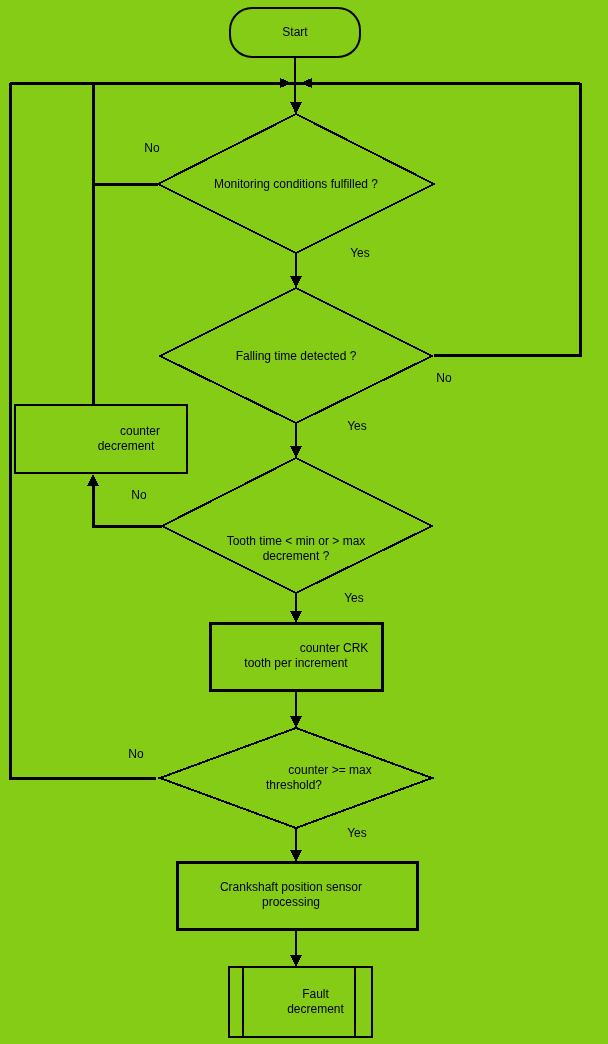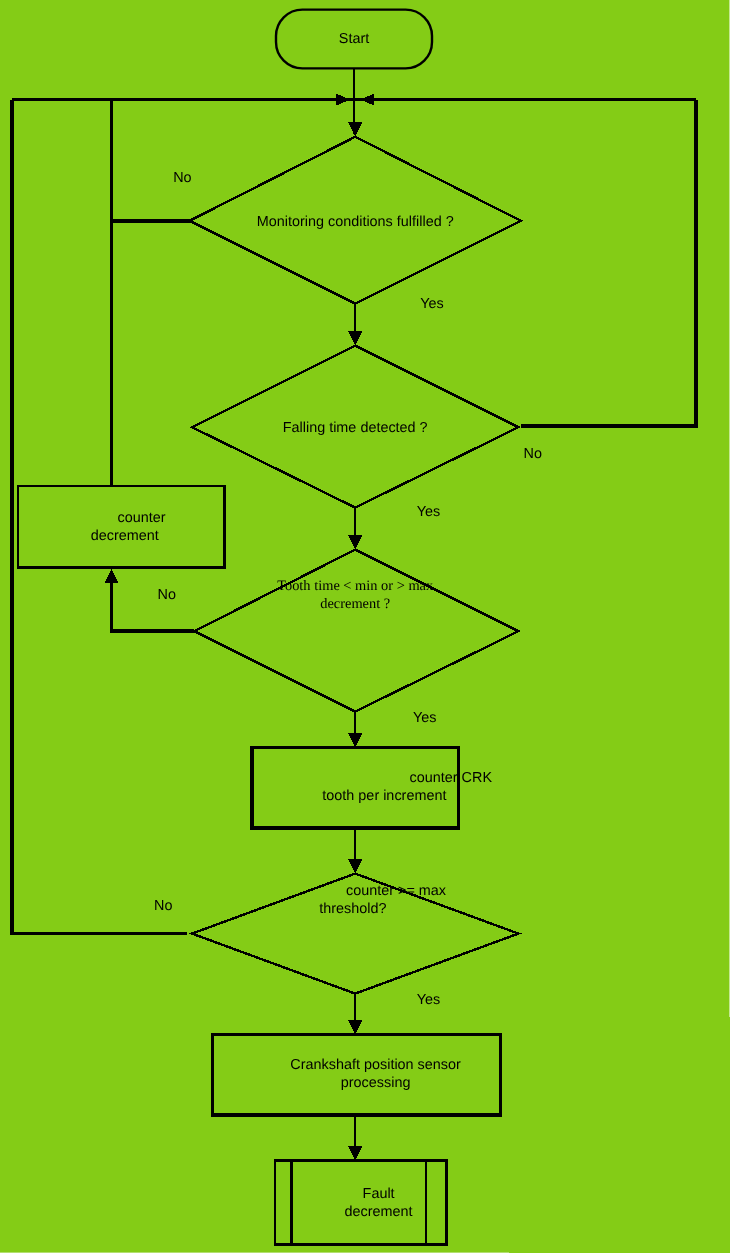--- a/index.html
+++ b/index.html
@@ -79,41 +79,41 @@
   <div class="lbl" style="left:230px; top:25px; width:130px;">Start</div>
 
   <div class="lbl" style="left:158px; top:177px; width:276px;">
     <span class="ln">Monitoring conditions fulfilled ?</span>
   </div>
 
   <div class="lbl" style="left:160px; top:349px; width:272px;">
     <span class="ln">Falling time detected ?</span>
   </div>
 
-  <div class="lbl" style="left:1px; top:424px; width:172px;">
+  <div class="lbl" style="left:23px; top:424px; width:172px;">
     <span class="ln shift-r31">counter</span>
     <span class="ln shift-l3">decrement</span>
   </div>
 
-  <div class="lbl" style="left:162px; top:481px; width:268px;font-family:Liberation Serif, serif;">
+  <div class="lbl" style="left:162px; top:534px; width:268px;">
     <span class="ln">Tooth time &lt; min or &gt; max</span>
     <span class="ln">decrement ?</span>
   </div>
 
-  <div class="lbl" style="left:204px; top:641px; width:172px;text-align:right;">
+  <div class="lbl" style="left:214px; top:641px; width:172px;">
     <span class="ln shift-r34">counter CRK</span>
     <span class="ln shift-l4">tooth per increment</span>
   </div>
 
-  <div class="lbl" style="left:160px; top:735px; width:272px;">
+  <div class="lbl" style="left:160px; top:763px; width:272px;">
     <span class="ln shift-r34">counter &gt;= max</span>
     <span class="ln shift-l2">threshold?</span>
   </div>
 
-  <div class="lbl" style="left:193px; top:880px; width:240px;">
+  <div class="lbl" style="left:171px; top:880px; width:240px;">
     <span class="ln">Crankshaft position sensor</span>
     <span class="ln">processing</span>
   </div>
 
   <div class="lbl" style="left:244px; top:987px; width:143px;">
     <span class="ln">Fault</span>
     <span class="ln">decrement</span>
   </div>
 
   <div class="lbl" style="left:137px; top:141px; width:30px;">No</div>

